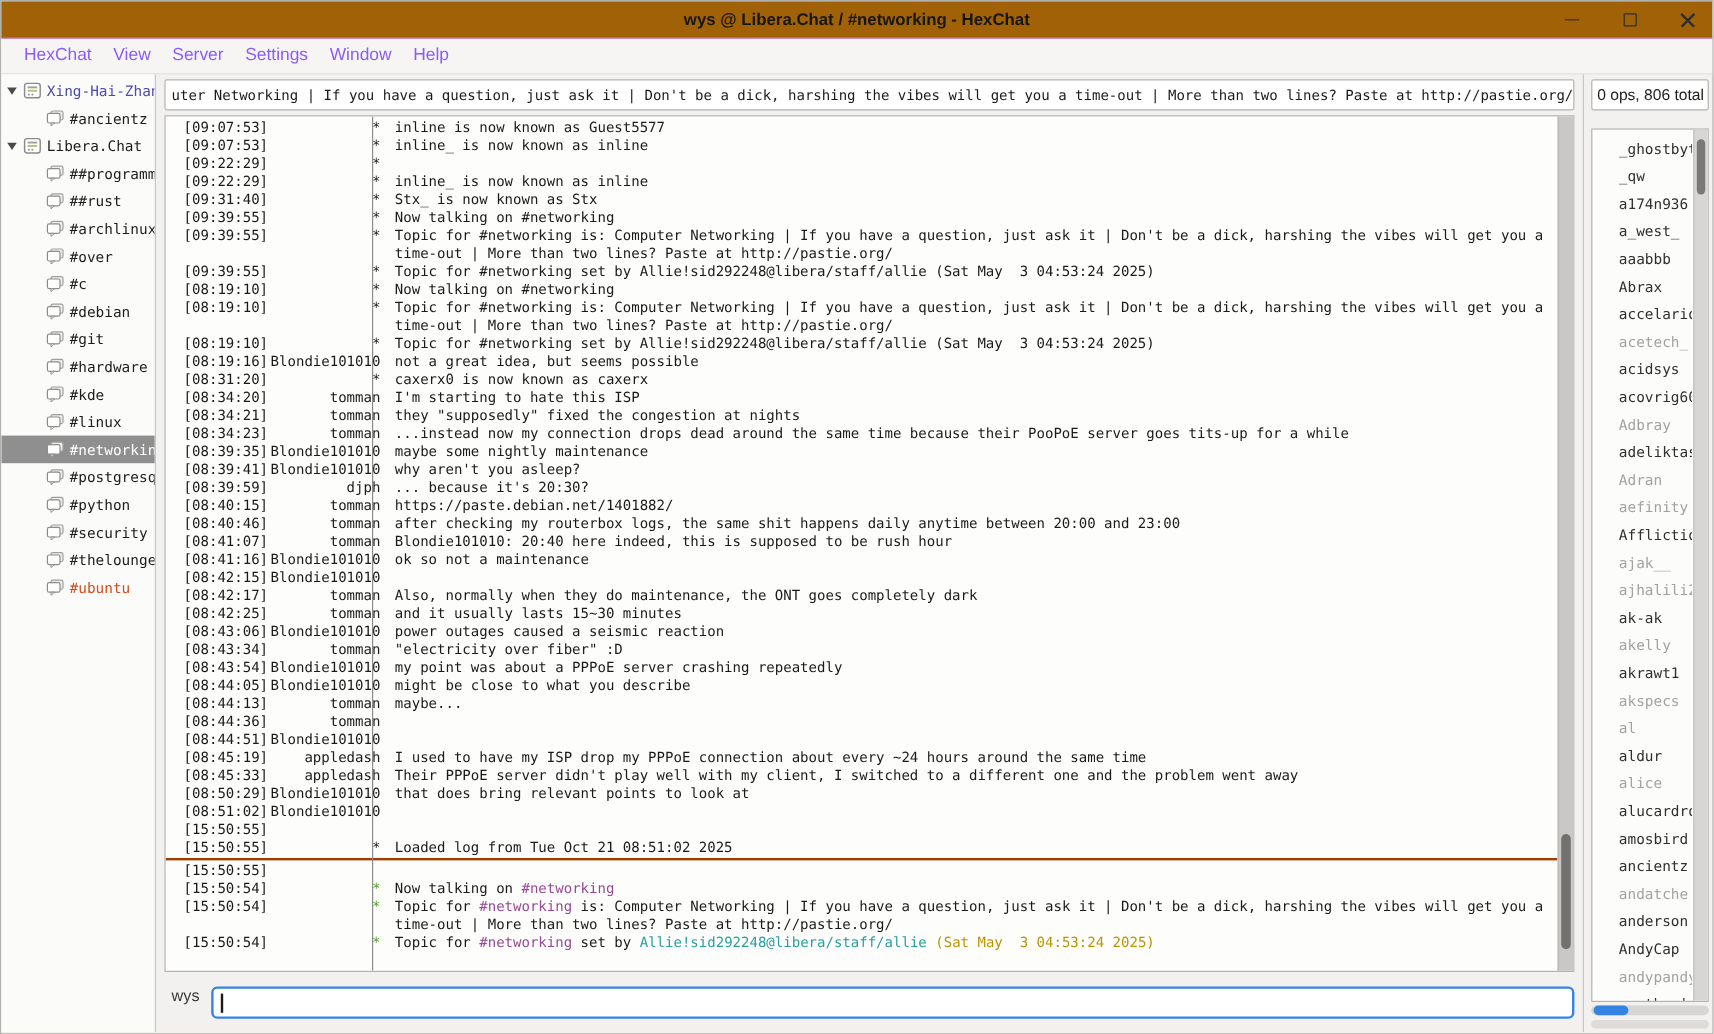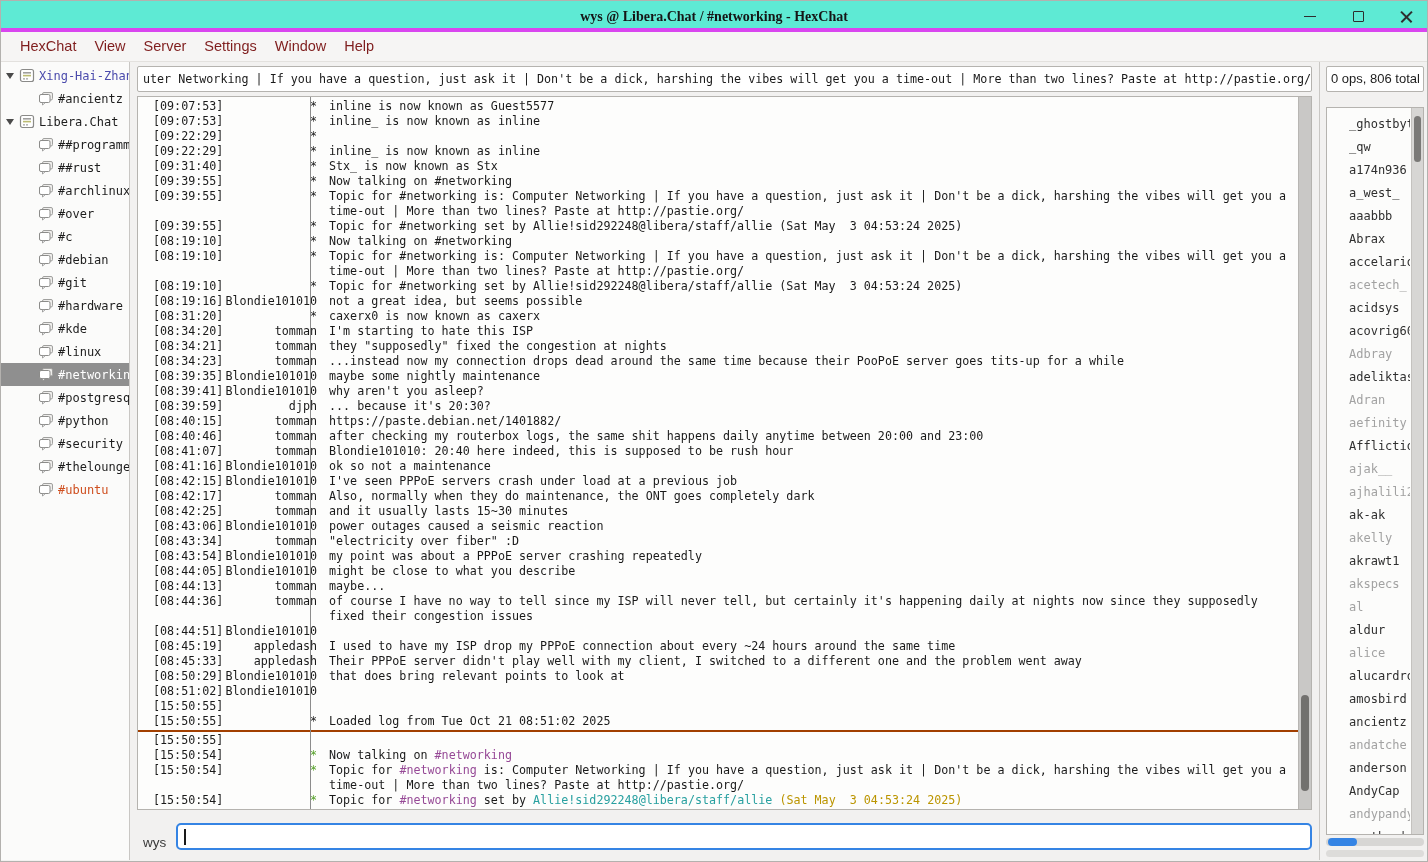--- a/index.html
+++ b/index.html
@@ -1,35 +1,35 @@
 <!DOCTYPE html>
 <html><head>
 <meta charset="utf-8">
 <style>
   * { box-sizing: border-box; margin: 0; padding: 0; }
   html,body { width:1428px; height:862px; overflow:hidden; }
   body { background:#f2f1f0; font-family:"Liberation Sans", sans-serif; color:#2c2c2c; border:1px solid #b3b1ae; }
 
   
-  .titlebar { height:31px; background:#5eead4; position:relative; border-bottom:4px solid #d946ef;font-family:Liberation Serif, serif; }
+  .titlebar { height:31px; background:#a16207; position:relative; border-bottom:1px solid #d946ef; }
   .title { position:absolute; left:0; right:0; top:0; line-height:31px; text-align:center;
            font-size:14px; font-weight:700; color:#161616; }
   .win-controls { position:absolute; right:10px; top:0; height:31px; display:flex; align-items:center; gap:26px; }
   .wc-btn { width:22px; height:22px; display:flex; align-items:center; justify-content:center; }
   .g-min { width:12px; height:0; border-bottom:1.6px solid #2e2e2e; }
   .g-max { width:11px; height:11px; border:1.4px solid #2e2e2e; border-radius:1px; }
   .g-close { position:relative; width:13px; height:13px; }
   .g-close::before,.g-close::after { content:""; position:absolute; left:-1px; top:5.6px; width:15px; height:1.5px; background:#2e2e2e; }
   .g-close::before { transform:rotate(45deg); }
   .g-close::after { transform:rotate(-45deg); }
 
   
   .menubar { height:30px; background:#f6f5f4; display:flex; align-items:stretch; padding-left:10px;
              border-bottom:1px solid #e3e1de; }
-  .menu-item { padding:0 9px; line-height:29px; font-size:14.5px; color:#7f1d1d; }
+  .menu-item { padding:0 9px; line-height:29px; font-size:14.5px; color:#8b5cf6; }
 
   
   .main { display:flex; height:798px; }
 
   
   .tree-pane { width:129px; background:#fbfbfa; border-right:1px solid #c9c7c4; padding-top:2px;
                overflow:hidden; flex:none; }
   .tree-row { height:23px; display:flex; align-items:center; white-space:nowrap; overflow:hidden;
               font-family:"DejaVu Sans Mono", monospace; font-size:12px; color:#1d1d1d; }
   .tree-row.server { padding-left:3px; }
@@ -52,21 +52,21 @@
                 font-family:"DejaVu Sans Mono", monospace; font-size:11.7px; color:#1a1a1a; }
   .chat-lines::before { content:""; position:absolute; left:172px; top:0; bottom:0; width:1px; background:#8c8c8c; }
   .chat-row { display:flex; line-height:15px; min-height:15px;margin-left:12px; }
   .c-ts { width:74px; padding-left:3px; flex:none; white-space:pre; }
   .c-nick { width:98px; padding-right:5px; flex:none; text-align:right; white-space:pre; overflow:hidden; }
   .c-msg { flex:1 1 auto; min-width:0; padding-left:7px; white-space:pre-wrap; word-break:break-word; }
   .marker { height:2px; margin:1px 0; }
   .vscroll { width:13px; flex:none; background:#c9c8c6; border-left:1px solid #b8b6b3; position:relative; }
   .vthumb { position:absolute; left:2px; right:2px; border-radius:5px; background:#72716e; }
 
-  .input-row { flex:none; height:28px; margin:12px 0 10px 0; display:flex; align-items:flex-end; }
+  .input-row { flex:none; height:28px; margin:12px 0 10px 0; display:flex; align-items:flex-start; }
   .nick-label { font-size:13.5px; color:#3a3a3a; margin:0 10px 0 6px; }
   .entry { flex:1 1 auto; height:27px; background:#ffffff; border:2px solid #3584e4; border-radius:5px;
            display:flex; align-items:center; padding-left:6px; }
   .caret { width:1.5px; height:16px; background:#1a1a1a; }
 
   
   .right-pane { width:108px; flex:none; border-left:1px solid #c9c7c4; padding:4px 3px 0 6px;
                 display:flex; flex-direction:column; }
   .ops-box { height:26px; background:#ffffff; border:1px solid #b5b3af; border-radius:2px; flex:none;
              font-size:13px; color:#1d1d1d; line-height:24px; padding-left:4px; white-space:nowrap; overflow:hidden; }
@@ -423,21 +423,20 @@
             <span class="c-msg"><span>Blondie101010: 20:40 here indeed, this is supposed to be rush hour</span></span>
           </div>
           <div class="chat-row">
             <span class="c-ts">[08:41:16]</span>
             <span class="c-nick">Blondie101010</span>
             <span class="c-msg"><span>ok so not a maintenance</span></span>
           </div>
           <div class="chat-row">
             <span class="c-ts">[08:42:15]</span>
             <span class="c-nick">Blondie101010</span>
-            <span class="c-msg"><span>I've seen PPPoE servers crash under load at a previous job</span></span>
           </div>
           <div class="chat-row">
             <span class="c-ts">[08:42:17]</span>
             <span class="c-nick">tomman</span>
             <span class="c-msg"><span>Also, normally when they do maintenance, the ONT goes completely dark</span></span>
           </div>
           <div class="chat-row">
             <span class="c-ts">[08:42:25]</span>
             <span class="c-nick">tomman</span>
             <span class="c-msg"><span>and it usually lasts 15~30 minutes</span></span>
@@ -463,21 +462,20 @@
             <span class="c-msg"><span>might be close to what you describe</span></span>
           </div>
           <div class="chat-row">
             <span class="c-ts">[08:44:13]</span>
             <span class="c-nick">tomman</span>
             <span class="c-msg"><span>maybe...</span></span>
           </div>
           <div class="chat-row">
             <span class="c-ts">[08:44:36]</span>
             <span class="c-nick">tomman</span>
-            <span class="c-msg"><span>of course I have no way to tell since my ISP will never tell, but certainly it's happening daily at nights now since they supposedly fixed their congestion issues</span></span>
           </div>
           <div class="chat-row">
             <span class="c-ts">[08:44:51]</span>
             <span class="c-nick">Blondie101010</span>
           </div>
           <div class="chat-row">
             <span class="c-ts">[08:45:19]</span>
             <span class="c-nick">appledash</span>
             <span class="c-msg"><span>I used to have my ISP drop my PPPoE connection about every ~24 hours around the same time</span></span>
           </div>

